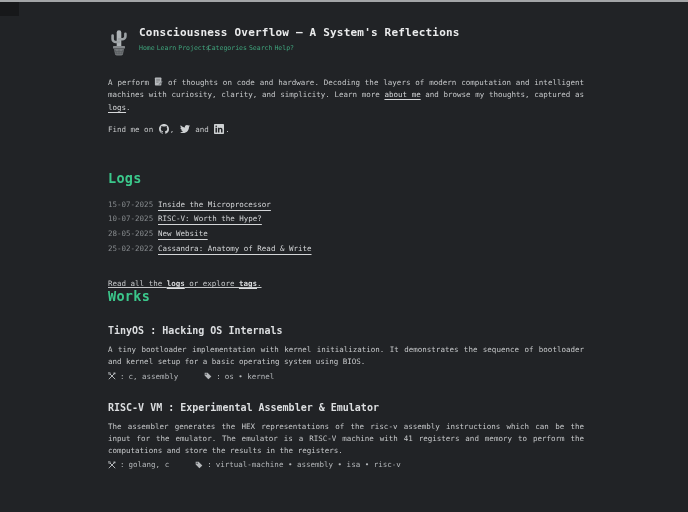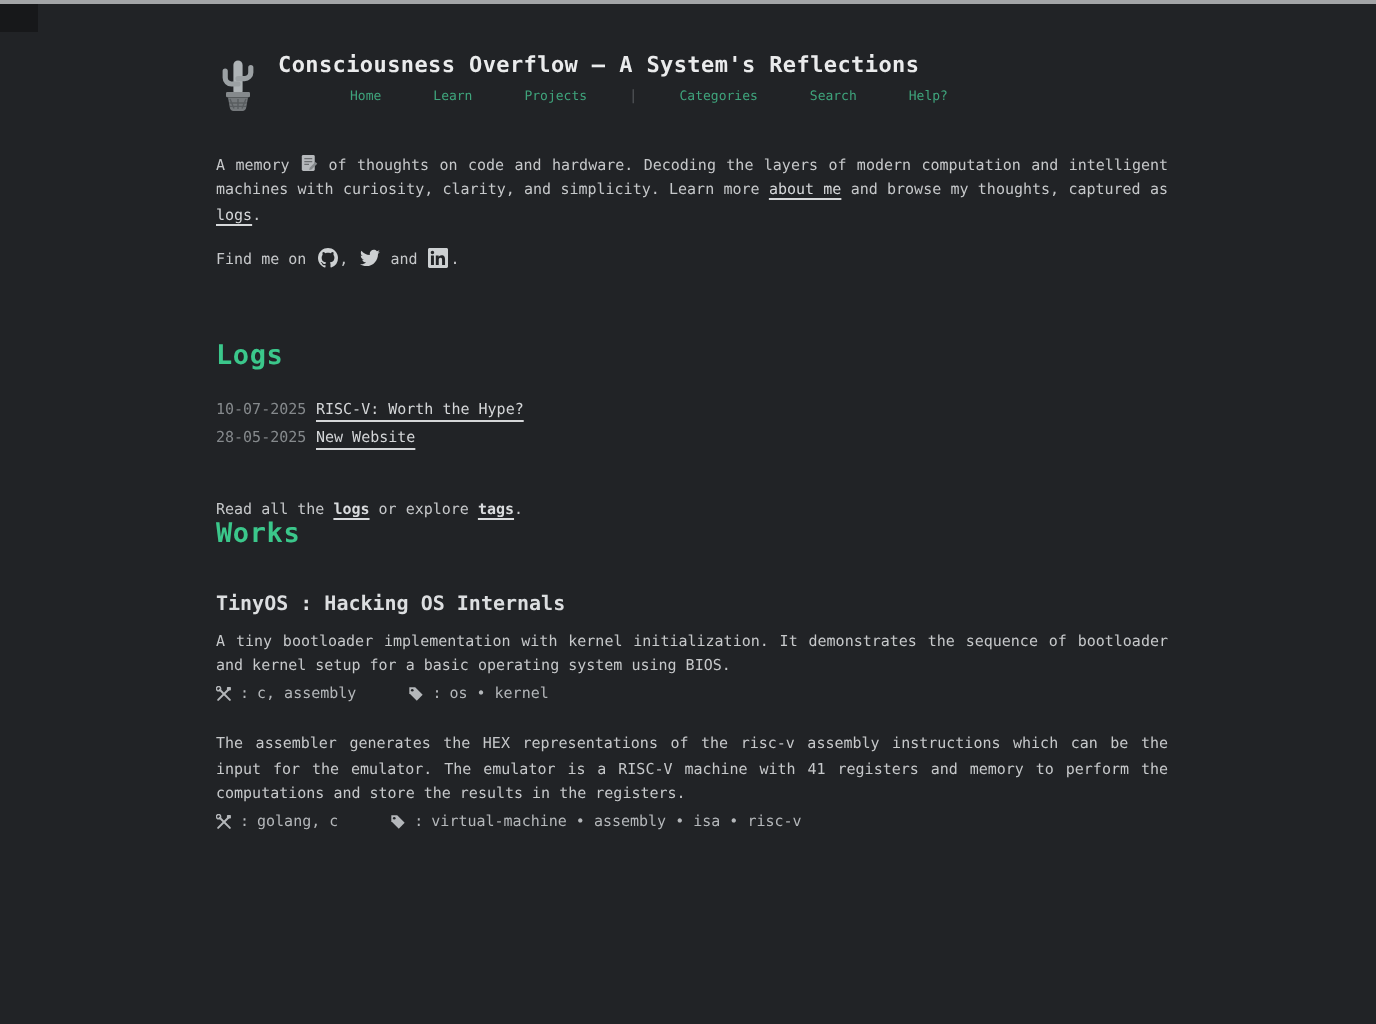--- a/index.html
+++ b/index.html
@@ -13,21 +13,21 @@
   .corner-box{position:absolute;top:2px;left:0;width:19px;height:14px;background:#17181a;}
   .container{position:absolute;left:108px;top:26px;width:476px;}
 
   
   header{display:flex;gap:9px;margin-bottom:21px;}
   .site-icon{width:22px;height:28px;flex:0 0 auto;margin-top:2px;}
   h1{
     margin:0;font-size:11px;font-weight:bold;color:#eaebec;
     letter-spacing:.2px;white-space:nowrap;
   }
-  nav{margin-top:5px;display:flex;align-items:flex-end;gap:26px;font-size:6.5px;margin-left:36px;}
+  nav{margin-top:5px;display:flex;align-items:flex-end;gap:2px;font-size:6.5px;}
   nav a{color:#3fa47c;text-decoration:none;cursor:pointer;}
   .nav-divider{color:#54575a;font-size:7px;margin:0 -5px;}
 
   
   .intro{
     margin:0;font-size:7.5px;line-height:12.3px;color:#c6c8ca;
     text-align:justify;
   }
   .intro a,.findme a{color:#d6d8da;text-decoration:underline;text-underline-offset:2px;cursor:pointer;}
   .inline-icon{display:inline-block;width:9px;height:9px;vertical-align:-1px;}
@@ -37,21 +37,21 @@
   
   h2{margin:0;font-size:13.5px;font-weight:bold;color:#3bc78b;letter-spacing:.3px;}
   .logs-section h2{margin-top:36px;}
   .works-section h2{}
 
   
   .log-list{margin:14px 0 0 0;padding:0;list-style:none;}
   .log-row{display:flex;height:14.6px;align-items:baseline;font-size:7.5px;}
   .log-date{color:#85898c;width:50px;flex:0 0 auto;}
   .log-title{color:#d4d6d8;text-decoration:underline;text-underline-offset:2.5px;cursor:pointer;}
-  .logs-footer{margin:21px 0 0 0;font-size:7.5px;color:#c6c8ca;}
+  .logs-footer{margin:21px 0 0 0;font-size:7.5px;color:#c6c8ca;text-decoration:underline;}
   .logs-footer a{color:#d9dbdd;font-weight:bold;text-decoration:underline;text-underline-offset:2px;cursor:pointer;}
 
   
   .project{margin-top:15px;}
   .project-title{
     display:inline-block;font-size:10px;font-weight:bold;color:#dcdee0;
     text-underline-offset:2.5px;cursor:pointer;
   }
   .project-desc{
     margin:6px 0 0 0;font-size:7.5px;line-height:12.2px;color:#c6c8ca;text-align:justify;
@@ -86,44 +86,52 @@
         <a>Learn</a>
         <a>Projects</a>
         <span class="nav-divider">|</span>
         <a>Categories</a>
         <a>Search</a>
         <a>Help?</a>
       </nav>
     </div>
   </header>
 
-  <p class="intro"><span>A memory </span><svg class="inline-icon" viewBox="0 0 10 10">
+  <p class="intro"><span>A perform </span><svg class="inline-icon" viewBox="0 0 10 10">
         <rect x="1" y="0.6" width="7.2" height="8.8" rx="0.8" fill="#b6b9bc"></rect>
         <path d="M2.4 2.6h4.4M2.4 4.2h4.4M2.4 5.8h2.6" stroke="#6b6e70" stroke-width="0.7"></path>
         <path d="M5.4 7.6l3.2-3.2 1 1-3.2 3.2-1.3.3z" fill="#85898c"></path>
       </svg><span> of thoughts on code and hardware. Decoding the layers of modern computation and intelligent ma­chines with curiosity, clarity, and simplicity. Learn more </span><a>about me</a><span> and browse my thoughts, captured as </span><a>logs</a><span>.</span></p>
 
   <p class="findme"><span>Find me on </span><svg class="social-icon" viewBox="0 0 16 16">
         <path fill="#cdd0d2" d="M8 0C3.58 0 0 3.58 0 8c0 3.54 2.29 6.53 5.47 7.59.4.07.55-.17.55-.38 0-.19-.01-.82-.01-1.49-2.01.37-2.53-.49-2.69-.94-.09-.23-.48-.94-.82-1.13-.28-.15-.68-.52-.01-.53.63-.01 1.08.58 1.23.82.72 1.21 1.87.87 2.33.66.07-.52.28-.87.51-1.07-1.78-.2-3.64-.89-3.64-3.95 0-.87.31-1.59.82-2.15-.08-.2-.36-1.02.08-2.12 0 0 .67-.21 2.2.82.64-.18 1.32-.27 2-.27s1.36.09 2 .27c1.53-1.04 2.2-.82 2.2-.82.44 1.1.16 1.92.08 2.12.51.56.82 1.27.82 2.15 0 3.07-1.87 3.75-3.65 3.95.29.25.54.73.54 1.48 0 1.07-.01 1.93-.01 2.2 0 .21.15.46.55.38A8.01 8.01 0 0 0 16 8c0-4.42-3.58-8-8-8z"></path>
       </svg><span>, </span><svg class="social-icon" viewBox="0 0 16 16">
         <path fill="#cdd0d2" d="M16 3.04c-.59.26-1.22.44-1.89.52.68-.41 1.2-1.05 1.44-1.82-.63.37-1.34.64-2.08.79-.6-.64-1.45-1.04-2.4-1.04-1.81 0-3.28 1.47-3.28 3.28 0 .26.03.51.09.75-2.73-.13-5.15-1.44-6.77-3.42-.28.48-.44 1.04-.44 1.65 0 1.14.58 2.14 1.46 2.73-.54-.02-1.05-.17-1.49-.41v.04c0 1.59 1.13 2.92 2.63 3.22-.28.07-.57.11-.87.11-.21 0-.41-.02-.61-.06.42 1.3 1.63 2.25 3.07 2.28-1.12.88-2.54 1.4-4.07 1.4-.26 0-.52-.01-.78-.04 1.46.93 3.18 1.47 5.04 1.47 6.04 0 9.34-5 9.34-9.33v-.42c.64-.46 1.2-1.04 1.64-1.7z"></path>
       </svg><span> and </span><svg class="social-icon" viewBox="0 0 16 16">
         <path fill="#cdd0d2" d="M14.82 0H1.18C.53 0 0 .52 0 1.15v13.69C0 15.48.53 16 1.18 16h13.64c.65 0 1.18-.52 1.18-1.15V1.15C16 .52 15.47 0 14.82 0zM4.75 13.64H2.37V6h2.38v7.64zM3.56 4.96c-.76 0-1.38-.62-1.38-1.38s.62-1.38 1.38-1.38 1.38.62 1.38 1.38-.62 1.38-1.38 1.38zm10.07 8.68h-2.37V9.92c0-.89-.02-2.03-1.23-2.03-1.24 0-1.43.96-1.43 1.96v3.78H6.24V6h2.28v1.04h.03c.32-.6 1.09-1.23 2.25-1.23 2.4 0 2.84 1.58 2.84 3.64v4.19z"></path>
       </svg><span>.</span></p>
 
   <section class="logs-section">
     <h2>Logs</h2>
     <ul class="log-list">
       <li class="log-row">
+          <span class="log-date">15-07-2025</span>
+          <a class="log-title">Inside the Microprocessor</a>
+        </li>
+      <li class="log-row">
           <span class="log-date">10-07-2025</span>
           <a class="log-title">RISC-V: Worth the Hype?</a>
         </li>
       <li class="log-row">
           <span class="log-date">28-05-2025</span>
           <a class="log-title">New Website</a>
+        </li>
+      <li class="log-row">
+          <span class="log-date">25-02-2022</span>
+          <a class="log-title">Cassandra: Anatomy of Read &amp; Write</a>
         </li>
     </ul>
     <p class="logs-footer"><span>Read all the </span><a>logs</a><span> or explore </span><a>tags</a><span>.</span></p>
   </section>
 
   <section class="works-section">
     <h2>Works</h2>
 
     <article class="project">
       <a class="project-title">TinyOS : Hacking OS Internals</a>
@@ -144,20 +152,21 @@
               <path d="M1 1h4.4l5.6 5.6-4.4 4.4L1 5.4z" fill="#b4b7ba"></path>
               <circle cx="3.2" cy="3.2" r="1" fill="#212326"></circle>
             </svg>
           <span>: </span>
             <span>os • kernel</span>
         </span>
       </div>
     </article>
 
     <article class="project">
+      <a class="project-title">RISC-V VM : Experimental Assembler &amp; Emulator</a>
       <p class="project-desc">The assembler generates the HEX representations of the risc-v assembly instructions which can be the input for the emulator. The emulator is a RISC-V machine with 41 registers and memory to perform the computations and store the results in the registers.</p>
       <div class="project-meta">
         <span class="meta-group">
           <svg class="meta-icon" viewBox="0 0 12 12">
               <path d="M1.6 10.4L9.2 2.8" stroke="#b4b7ba" stroke-width="1.5" stroke-linecap="round"></path>
               <path d="M10.4 10.4L2.8 2.8" stroke="#b4b7ba" stroke-width="1.5" stroke-linecap="round"></path>
               <rect x="8.2" y="0.8" width="3" height="2.6" rx="0.5" fill="#b4b7ba"></rect>
               <circle cx="1.9" cy="2" r="1.6" fill="none" stroke="#b4b7ba" stroke-width="1.1"></circle>
             </svg>
           <span>: </span>

